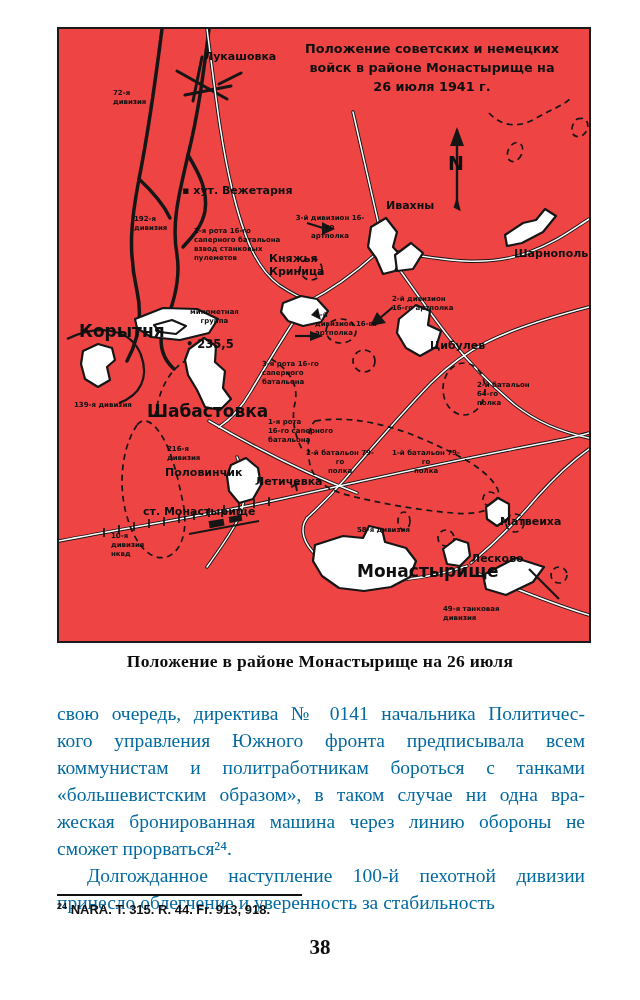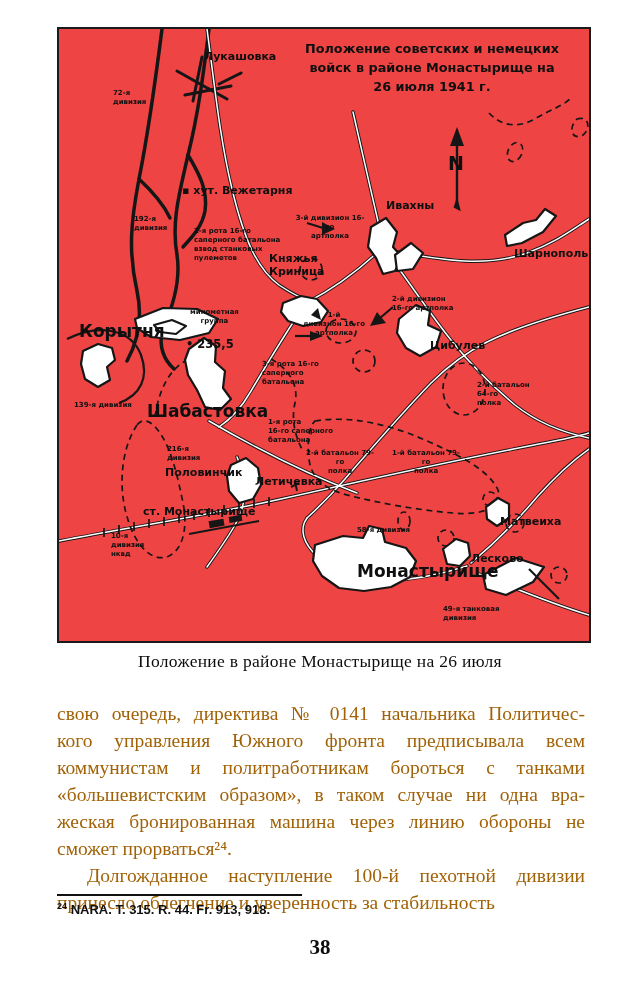--- a/index.html
+++ b/index.html
@@ -16,23 +16,23 @@
   .place   { font-size:11px; }
   .place-lg{ font-size:17px; }
   .unit    { font-size:7px; line-height:1.3; }
   .unit-c  { text-align:center; }
   .height  { font-size:11.5px; }
   .map-title { font-size:12.8px; line-height:1.5; text-align:center; }
   .compass { font-size:19px; font-family:"DejaVu Sans",sans-serif; }
 
   
   .map-caption { position:absolute; top:651px; left:0; width:640px; text-align:center;
-                 font-weight:normal; font-size:17.5px; color:#0d0d0d; letter-spacing:.3px; }
+                 font-weight:bold; font-size:17.5px; color:#0d0d0d; letter-spacing:.3px; }
   .body-text { position:absolute; top:700px; left:57px; width:528px;
-               font-size:19.5px; line-height:27px; color:#a16207; }
+               font-size:19.5px; line-height:27px; color:#0369a1; }
   .line { text-align:justify; text-align-last:justify; }
   .line.last { text-align-last:left;font-family:Liberation Serif, serif; }
   .para.indent .line:first-child { text-indent:30px; }
 
   
   .footnote { position:absolute; top:894px; left:57px; width:528px;
               font-family:"Liberation Sans", sans-serif; font-size:13px;
               font-weight:bold; color:#111; }
   .footnote-rule { width:245px; border-top:2.5px solid #111; margin-bottom:5px; }
   .footnote sup { font-size:9px; }
@@ -210,21 +210,21 @@
 саперного батальона
 взвод станковых
 пулеметов</div>
         <div class="map-label unit unit-c" style="left: 131px; top: 279px;">минометная
 группа</div>
         <div class="map-label height" style="left: 127px; top: 309px;">• 235,5</div>
         <div class="map-label unit unit-c" style="left: 236px; top: 185px; width: 70px;">3-й дивизион 16-го
 артполка</div>
         <div class="map-label unit" style="left: 333px; top: 266px; width: 62px;">2-й дивизион
 16-го артполка</div>
-        <div class="map-label unit" style="left: 240px; top: 282px; width: 70px; text-align: center;">1-й
+        <div class="map-label unit" style="left: 256px; top: 282px; width: 70px;">1-й
 дивизион 16-го
 артполка</div>
         <div class="map-label unit" style="left: 203px; top: 331px;">3-я рота 16-го
 саперного
 батальона</div>
         <div class="map-label unit" style="left: 209px; top: 389px;">1-я рота
 16-го саперного
 батальона</div>
         <div class="map-label unit" style="left: 418px; top: 352px;">2-й батальон
 64-го

